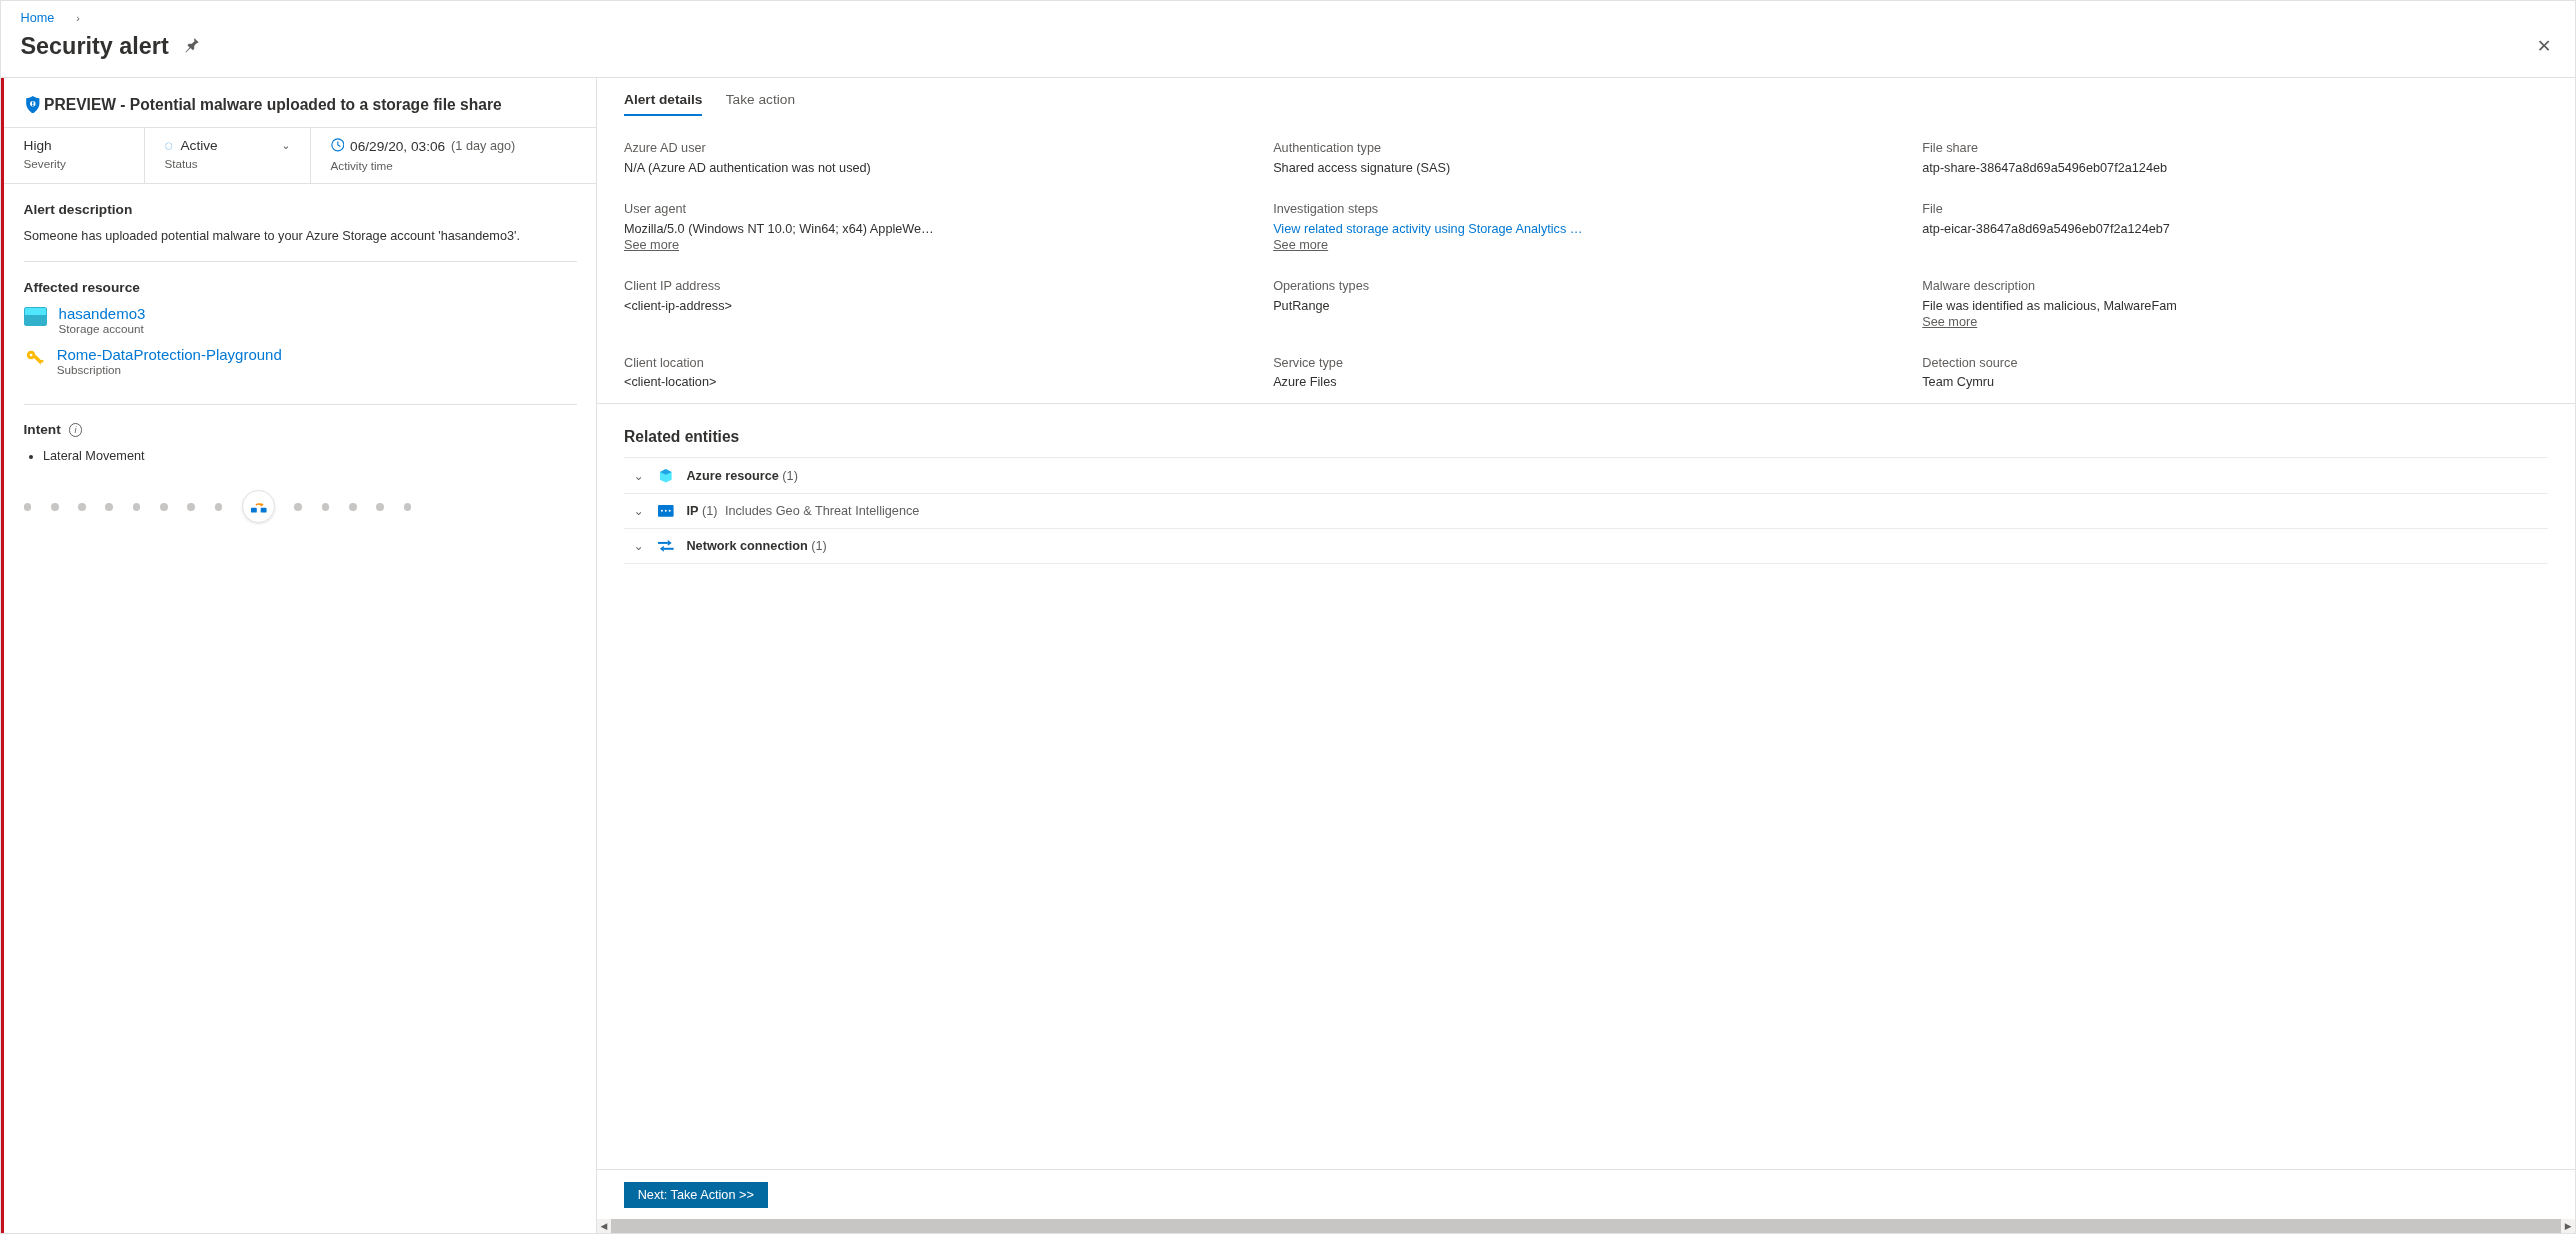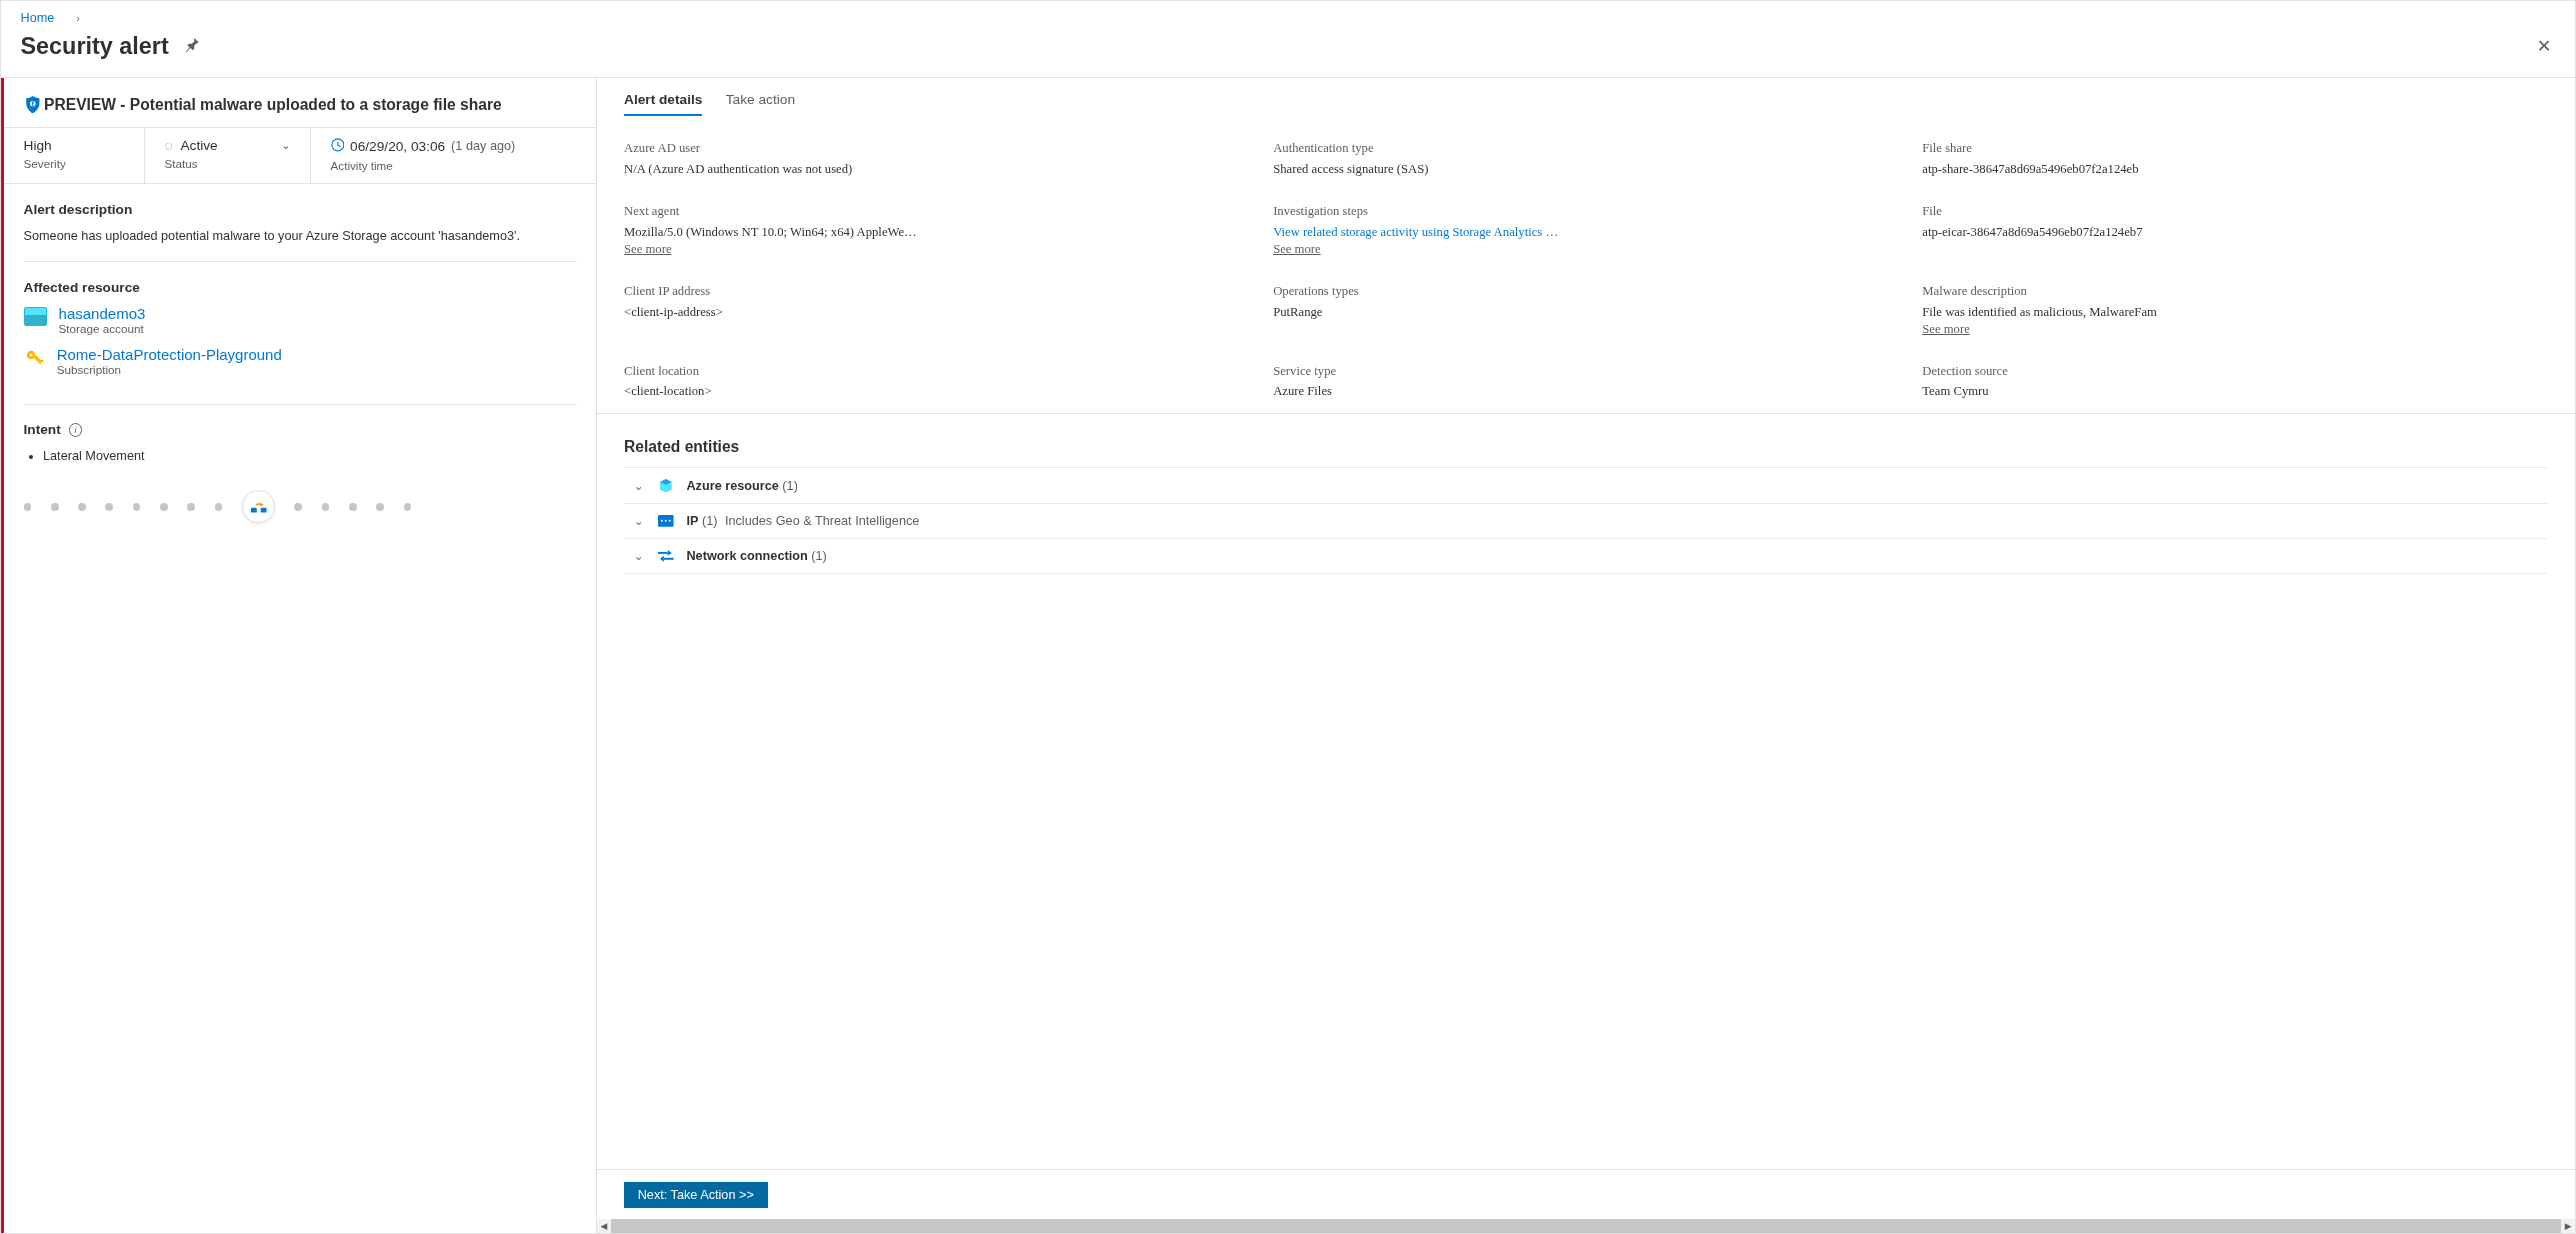--- a/index.html
+++ b/index.html
@@ -197,21 +197,21 @@
       font-weight: 600;
       border-bottom-color: #0078d4;
     }
     .details-grid {
       display: grid;
       grid-template-columns: 1fr 1fr 1fr;
       gap: 27px 23.4px;
       padding: 23.4px 27px 9.8px;
       overflow-y: auto;
     }
-    .detail-cell { min-width: 0; font-family: Liberation Serif, serif; }
+    .detail-cell { min-width: 0; }
     .detail-label { font-size: 12.7px; color: #605e5c; margin-bottom: 5.9px; }
     .detail-value { font-size: 12.7px; color: #323130; white-space: nowrap; overflow: hidden; text-overflow: ellipsis; }
     .detail-link { color: #0078d4; cursor: pointer; white-space: nowrap; overflow: hidden; text-overflow: ellipsis; display: block;}
     .see-more { color: #605e5c; text-decoration: underline; font-size: 12.7px; cursor: pointer; margin-top: 2px; display: inline-block; }
     .entities-section {
       padding: 9.8px 27px 19.5px;
       border-top: 1px solid #e1e1e1;
       margin-top: 3.9px;
     }
     .entities-title { font-size: 15.6px; font-weight: 600; margin: 13.7px 0 11.7px; }
@@ -398,21 +398,21 @@
         <div class="detail-cell">
           <div class="detail-label">Authentication type</div>
           <div class="detail-value">Shared access signature (SAS)</div>
         </div>
         <div class="detail-cell">
           <div class="detail-label">File share</div>
           <div class="detail-value">atp-share-38647a8d69a5496eb07f2a124eb</div>
         </div>
 
         <div class="detail-cell">
-          <div class="detail-label">Next agent</div>
+          <div class="detail-label">User agent</div>
           <div class="detail-value">Mozilla/5.0 (Windows NT 10.0; Win64; x64) AppleWe…</div>
           <span class="see-more">See more</span>
         </div>
         <div class="detail-cell">
           <div class="detail-label">Investigation steps</div>
           <a class="detail-link">View related storage activity using Storage Analytics …</a>
           <span class="see-more">See more</span>
         </div>
         <div class="detail-cell">
           <div class="detail-label">File</div>

